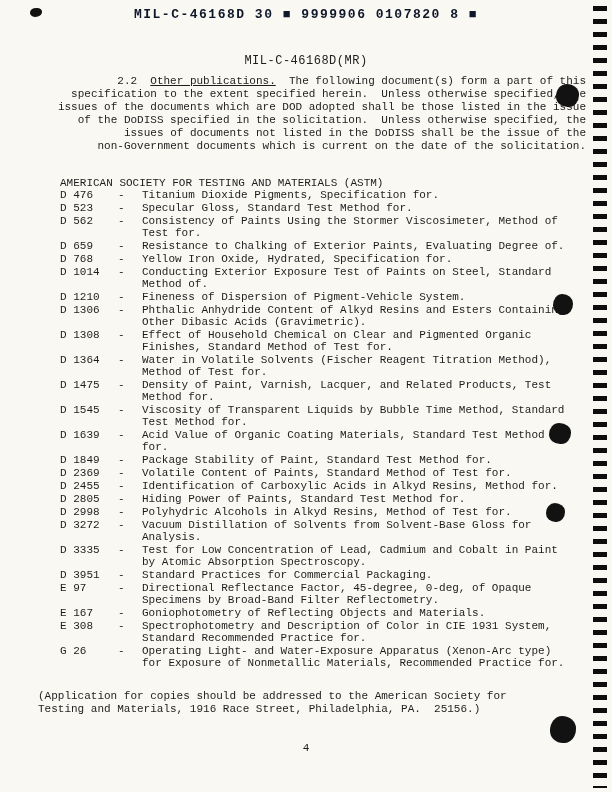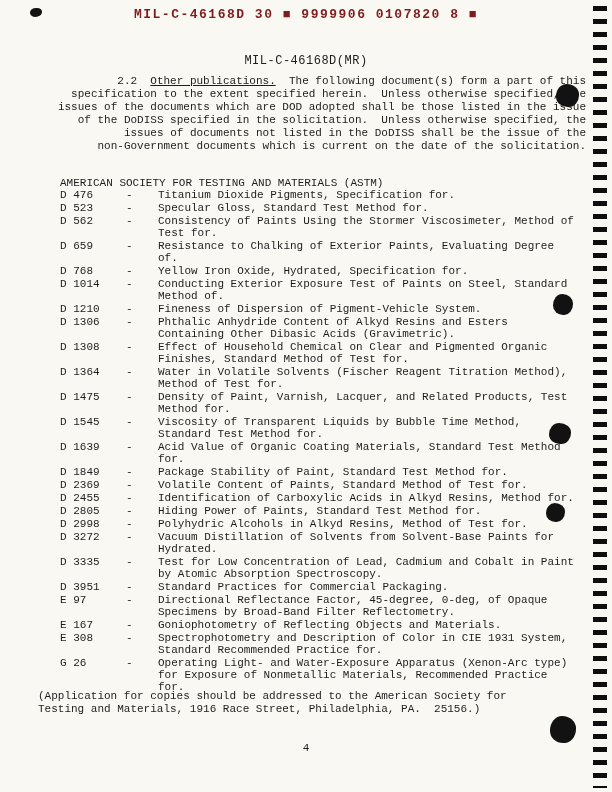--- a/index.html
+++ b/index.html
@@ -10,21 +10,21 @@
     margin:0 auto;
     background:#faf8f3;
     font-family:"Liberation Mono","DejaVu Sans Mono",monospace;
     color:#1d1d1d;
     overflow:hidden;
   }
   .barcode {
     position:absolute; top:7px; left:0; width:100%;
     text-align:center;
     font-weight:bold; font-size:13px; letter-spacing:1.5px;
-    color:#7f1d1d;
+    color:#0f172a;
   }
   .doc-id {
     position:absolute; top:54px; left:0; width:100%;
     text-align:center; font-size:12px; letter-spacing:0.5px;
   }
   .para {
     position:absolute; top:75px; left:38px; width:548px;
     font-size:11px; line-height:13px;
     white-space:pre-wrap;
     text-indent:14px;
@@ -32,21 +32,21 @@
   }
   .u { text-decoration:underline; }
   .list-heading {
     position:absolute; top:177px; left:60px;
     font-size:11px;
   }
   .std-list {
     position:absolute; top:189px; left:60px; width:514px;
     font-size:11px; line-height:12px;
   }
-  .std-row { display:flex; margin-bottom:1px;gap:8px; }
+  .std-row { display:flex; margin-bottom:1px; }
   .std-code { width:58px; flex:none; }
   .std-dash { width:24px; flex:none; }
   .std-desc { flex:1; }
   .note {
     position:absolute; top:690px; left:38px; width:548px;
     font-size:11px; line-height:13px;
     white-space:pre-wrap;
   }
   .page-num {
     position:absolute; top:742px; left:0; width:100%;
@@ -172,21 +172,21 @@
         <span class="std-desc">Hiding Power of Paints, Standard Test Method for.</span>
       </div>
       <div class="std-row">
         <span class="std-code">D 2998</span>
         <span class="std-dash">-</span>
         <span class="std-desc">Polyhydric Alcohols in Alkyd Resins, Method of Test for.</span>
       </div>
       <div class="std-row">
         <span class="std-code">D 3272</span>
         <span class="std-dash">-</span>
-        <span class="std-desc">Vacuum Distillation of Solvents from Solvent-Base Paints for Hydrated.</span>
+        <span class="std-desc">Vacuum Distillation of Solvents from Solvent-Base Gloss for Analysis.</span>
       </div>
       <div class="std-row">
         <span class="std-code">D 3335</span>
         <span class="std-dash">-</span>
         <span class="std-desc">Test for Low Concentration of Lead, Cadmium and Cobalt in Paint by Atomic Absorption Spectroscopy.</span>
       </div>
       <div class="std-row">
         <span class="std-code">D 3951</span>
         <span class="std-dash">-</span>
         <span class="std-desc">Standard Practices for Commercial Packaging.</span>

